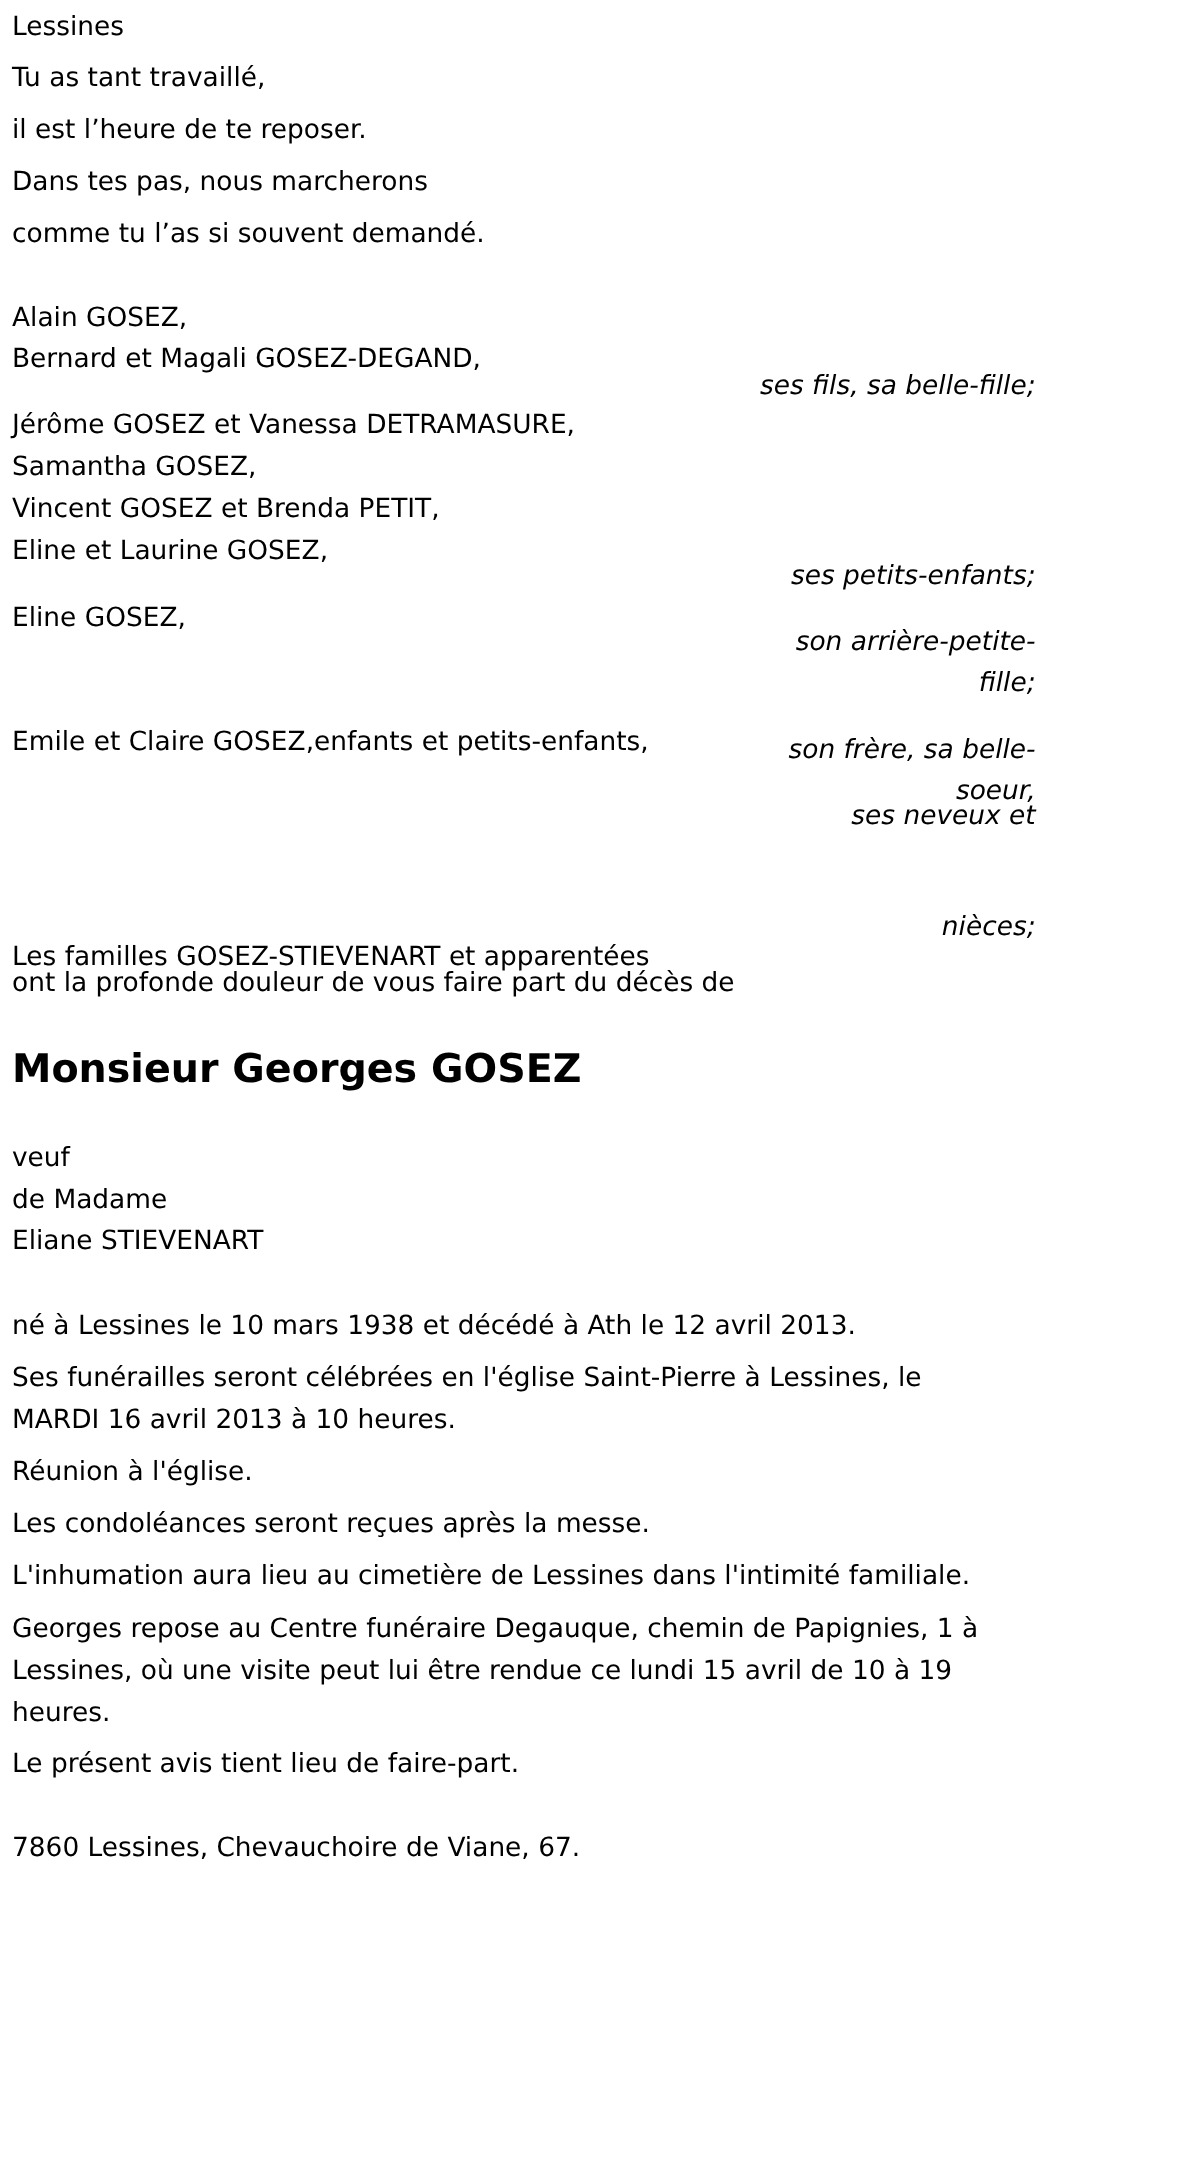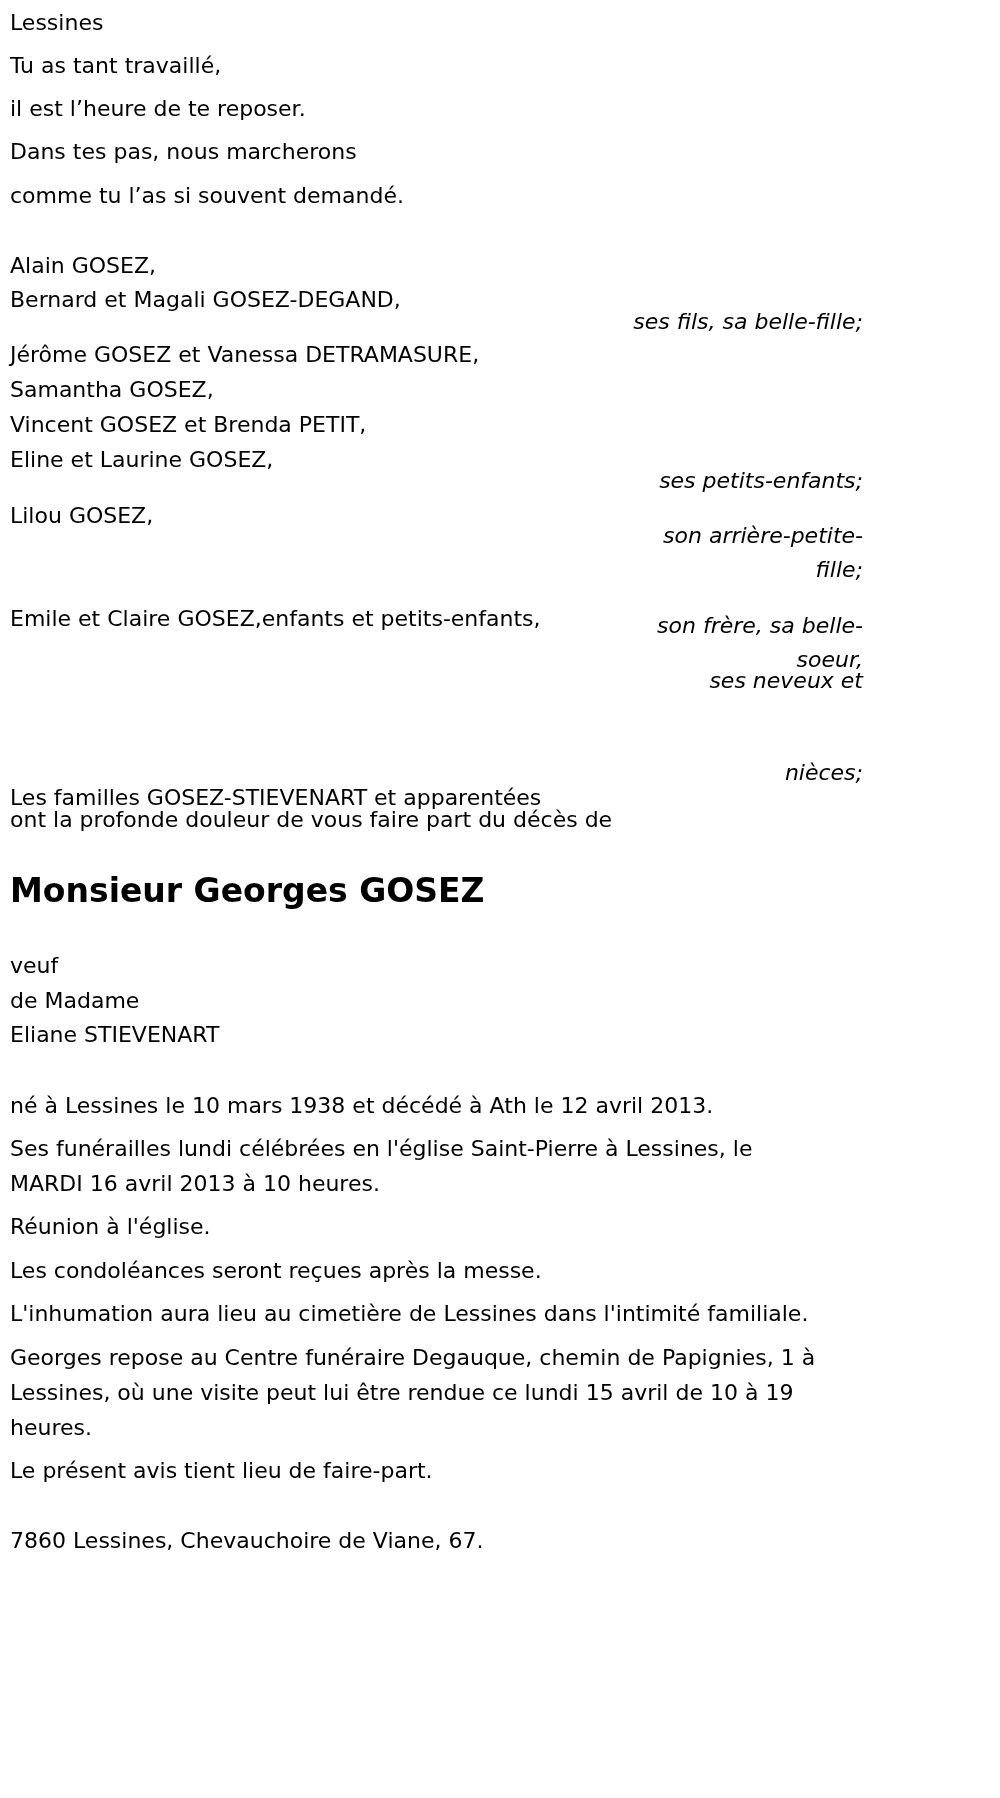--- a/index.html
+++ b/index.html
@@ -60,41 +60,41 @@
   <div class="line" style="top:255px;">Alain GOSEZ,</div>
   <div class="line" style="top:289px;">Bernard et Magali GOSEZ-DEGAND,</div>
   <div class="rel" style="top:311px;">ses fils, sa belle-fille;</div>
 
   <div class="line" style="top:344px;">Jérôme GOSEZ et Vanessa DETRAMASURE,</div>
   <div class="line" style="top:379px;">Samantha GOSEZ,</div>
   <div class="line" style="top:414px;">Vincent GOSEZ et Brenda PETIT,</div>
   <div class="line" style="top:449px;">Eline et Laurine GOSEZ,</div>
   <div class="rel" style="top:470px;">ses petits-enfants;</div>
 
-  <div class="line" style="top:505px;">Lilou GOSEZ,</div>
+  <div class="line" style="top:505px;">Eline GOSEZ,</div>
   <div class="rel" style="top:525px;">son arrière-petite-</div>
   <div class="rel" style="top:559px;">fille;</div>
 
   <div class="line" style="top:608px;">Emile et Claire GOSEZ,enfants et petits-enfants,</div>
   <div class="rel" style="top:615px;margin-left:36px;">son frère, sa belle-</div>
   <div class="rel" style="top:649px;">soeur,</div>
   <div class="rel" style="top:670px;">ses neveux et</div>
   <div class="rel" style="top:745px;margin-top:17px;">nièces;</div>
 
   <div class="line" style="top:739px;margin-top:48px;">Les familles GOSEZ-STIEVENART et apparentées</div>
 
   <div class="line" style="top:809px;">ont la profonde douleur de vous faire part du décès de</div>
   <div class="line title" style="top:874px;">Monsieur Georges GOSEZ</div>
 
   <div class="line" style="top:955px;">veuf</div>
   <div class="line" style="top:990px;">de Madame</div>
   <div class="line" style="top:1024px;">Eliane STIEVENART</div>
 
   <div class="line" style="top:1095px;">né à Lessines le 10 mars 1938 et décédé à Ath le 12 avril 2013.</div>
-  <div class="line" style="top:1138px;">Ses funérailles lundi célébrées en l'église Saint-Pierre à Lessines, le</div>
+  <div class="line" style="top:1138px;">Ses funérailles seront célébrées en l'église Saint-Pierre à Lessines, le</div>
   <div class="line" style="top:1173px;">MARDI 16 avril 2013 à 10 heures.</div>
   <div class="line" style="top:1216px;">Réunion à l'église.</div>
   <div class="line" style="top:1260px;">Les condoléances seront reçues après la messe.</div>
   <div class="line" style="top:1303px;">L'inhumation aura lieu au cimetière de Lessines dans l'intimité familiale.</div>
   <div class="line" style="top:1347px;">Georges repose au Centre funéraire Degauque, chemin de Papignies, 1 à</div>
   <div class="line" style="top:1382px;">Lessines, où une visite peut lui être rendue ce lundi 15 avril de 10 à 19</div>
   <div class="line" style="top:1417px;">heures.</div>
   <div class="line" style="top:1460px;">Le présent avis tient lieu de faire-part.</div>
   <div class="line" style="top:1530px;">7860 Lessines, Chevauchoire de Viane, 67.</div>
 

